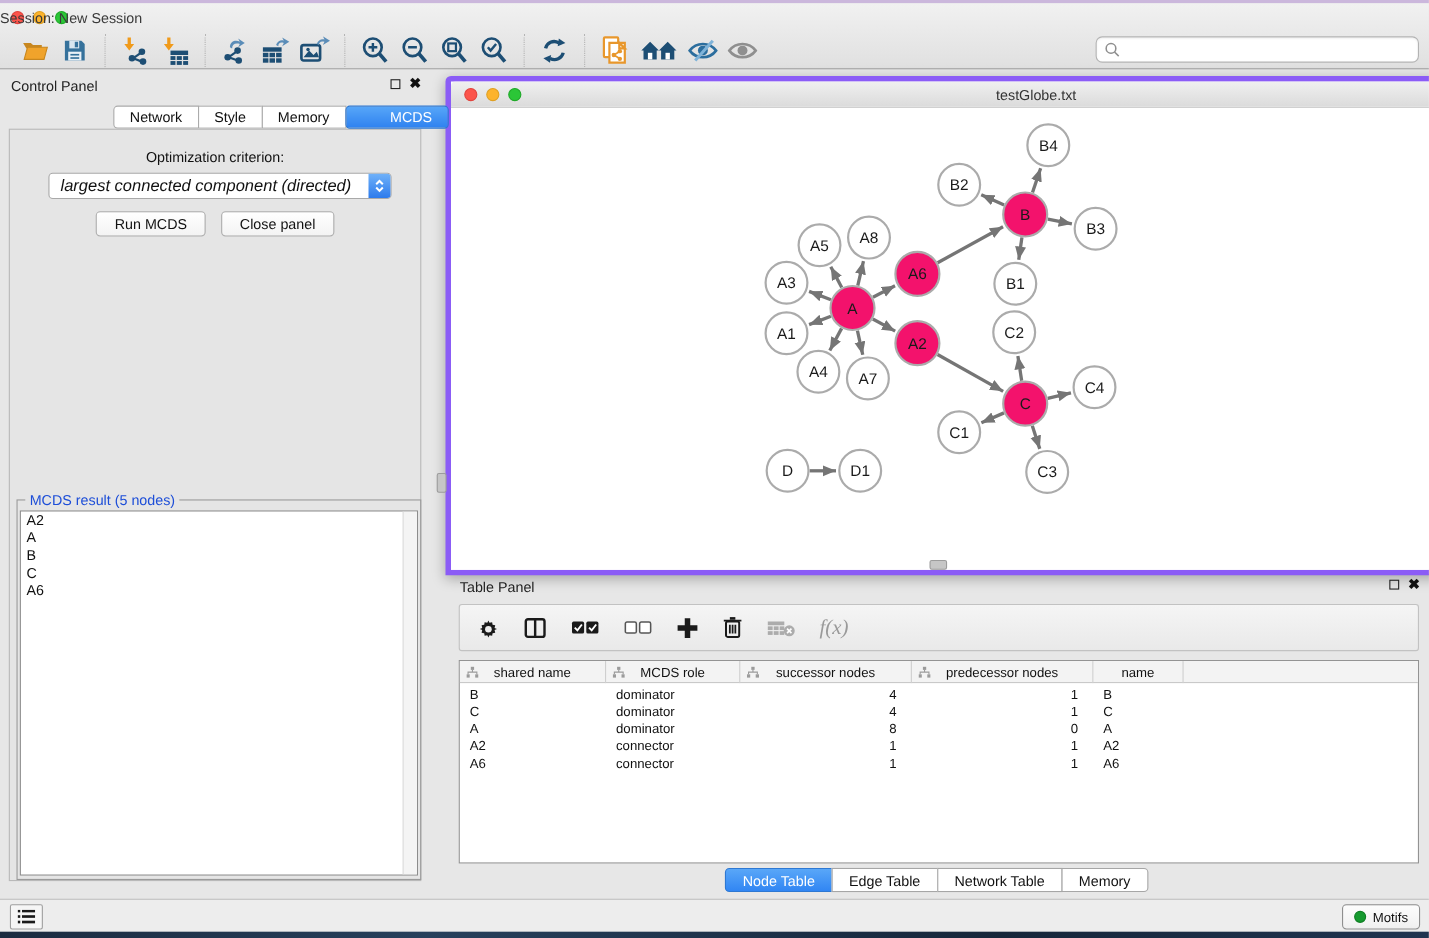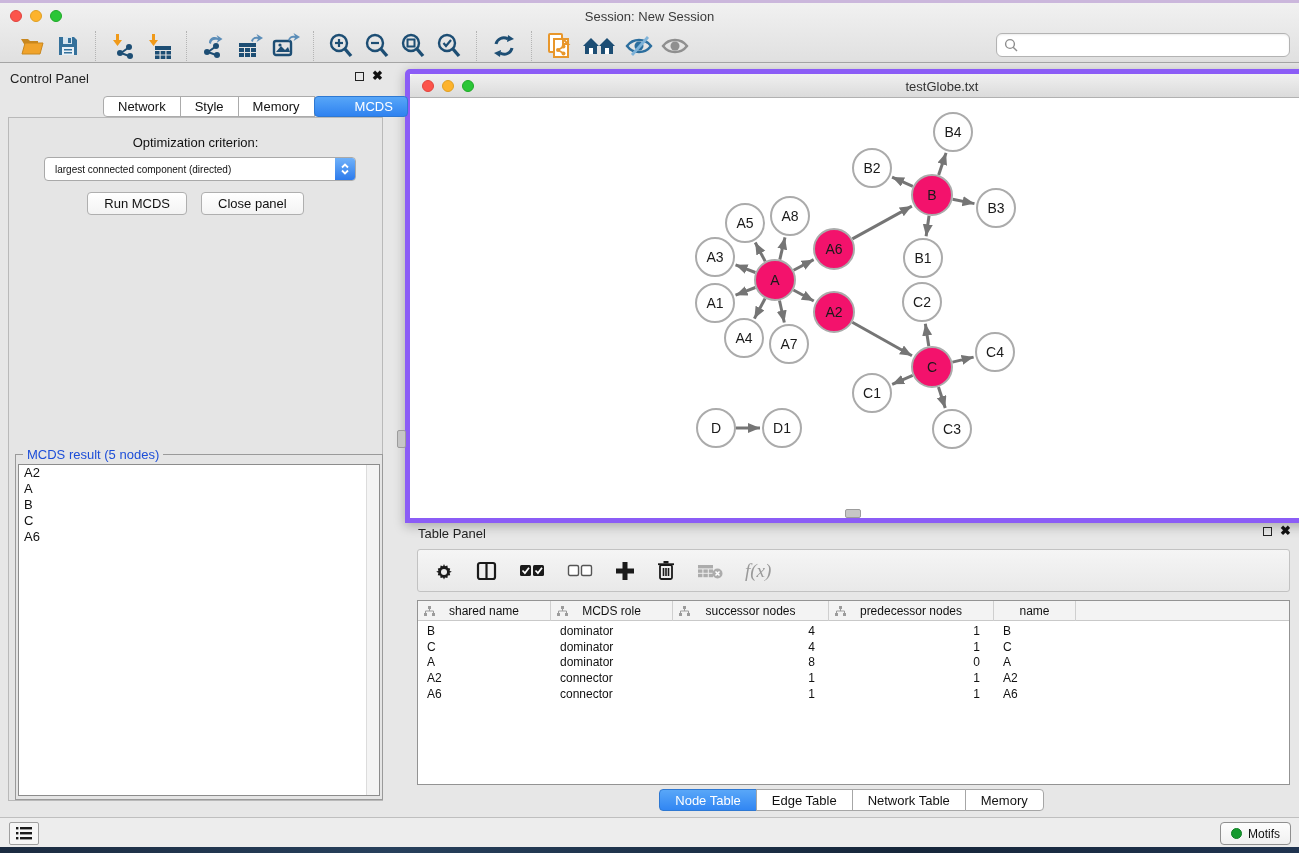--- a/index.html
+++ b/index.html
@@ -12,21 +12,21 @@
   
   .desktop-top{position:absolute;left:0;top:0;width:100%;height:3px;background:#CBB7DC;}
   .chrome{position:absolute;left:0;top:3px;width:100%;height:60px;
     background:linear-gradient(#F1F1F1,#E0E0E0);border-bottom:1px solid #A5A5A5;}
   .traffic{position:absolute;display:flex;gap:8px;}
   .chrome .traffic{left:10px;top:7px;}
   .light{width:12px;height:12px;border-radius:50%;}
   .light.red{background:#FC544B;border:1px solid #E1443E;}
   .light.yellow{background:#FDB32C;border:1px solid #DFA023;}
   .light.green{background:#2BC637;border:1px solid #1FA928;}
-  .win-title{position:absolute;left:0;right:0;top:6px;text-align:center;font-size:13px;color:#3a3a3a;}
+  .win-title{position:absolute;left:0;right:0;top:6px;font-size:13px;color:#3a3a3a;}
   .tb-icons{position:absolute;left:14px;top:26px;height:34px;display:flex;align-items:center;}
   .tbtn{width:28px;height:30px;display:flex;align-items:center;justify-content:center;margin:0 4px;}
   .tsep{width:1px;height:30px;margin:0 9px;border-left:1px dotted #B4B4B4;}
   .search{position:absolute;right:9px;top:30px;width:294px;height:24px;background:#fff;
     border:1px solid #B3B3B3;border-radius:6px;display:flex;align-items:center;
     box-shadow:inset 0 1px 2px rgba(0,0,0,.08);}
   .search svg{margin-left:7px;}
   .search input{border:none;outline:none;flex:1;font-size:13px;background:transparent;padding:0 6px;
     font-family:"Liberation Sans",sans-serif;}
   
@@ -38,22 +38,22 @@
   .cp-tabs{position:absolute;left:77px;top:33px;display:flex;margin-left:27px;}
   .cp-tabs .tab{height:21px;padding:0 14px;background:#fff;border:1px solid #ABABAB;margin-left:-1px;
     font-size:13px;display:flex;align-items:center;color:#111;}
   .cp-tabs .tab:first-child{border-radius:4px 0 0 4px;}
   .cp-tabs .tab.active{background:linear-gradient(#57A6F8,#2F82F0);border-color:#2E78D2;color:#fff;
     border-radius:4px;position:relative;z-index:2;padding-left:40px;}
   .cp-body{position:absolute;left:8px;top:54px;width:375px;height:747px;max-height:684px;
     background:#E5E5E5;border:1px solid #B9B9B9;}
   .opt-label{position:absolute;left:0;right:0;top:17px;text-align:center;font-size:13px;color:#111;}
   .opt-select{position:absolute;left:35px;top:39px;width:312px;height:24px;background:#fff;
-    border:1px solid #A9A9A9;border-radius:4px;font-size:10px;display:flex;align-items:center;
-    padding-left:10px;color:#111;}
+    border:1px solid #A9A9A9;border-radius:4px;font-size:15px;display:flex;align-items:center;
+    padding-left:10px;color:#111;font-style:italic;}
   .opt-spin{position:absolute;right:0;top:0;bottom:0;width:20px;border-radius:0 3px 3px 0;
     background:linear-gradient(#6FB1F9,#2D7BEC);display:flex;align-items:center;justify-content:center;}
   .btn-row{position:absolute;left:0;right:0;top:74px;display:flex;justify-content:center;gap:14px;}
   .pbtn{height:23px;padding:0 16px;background:linear-gradient(#FFFFFF,#F3F3F3);border:1px solid #AFAFAF;
     border-radius:4px;font-size:13px;display:flex;align-items:center;color:#111;}
   .mcds-field{position:absolute;left:6px;top:336px;width:368px;height:346px;
     border:1px solid #9A9A9A;}
   .mcds-legend{position:absolute;left:7px;top:-8px;background:#E5E5E5;padding:0 4px;font-size:13px;color:#1d4ed8;}
   .mcds-list{position:absolute;left:2px;right:2px;top:9px;bottom:3px;background:#fff;
     border:1px solid #8C8C8C;overflow:hidden;}

